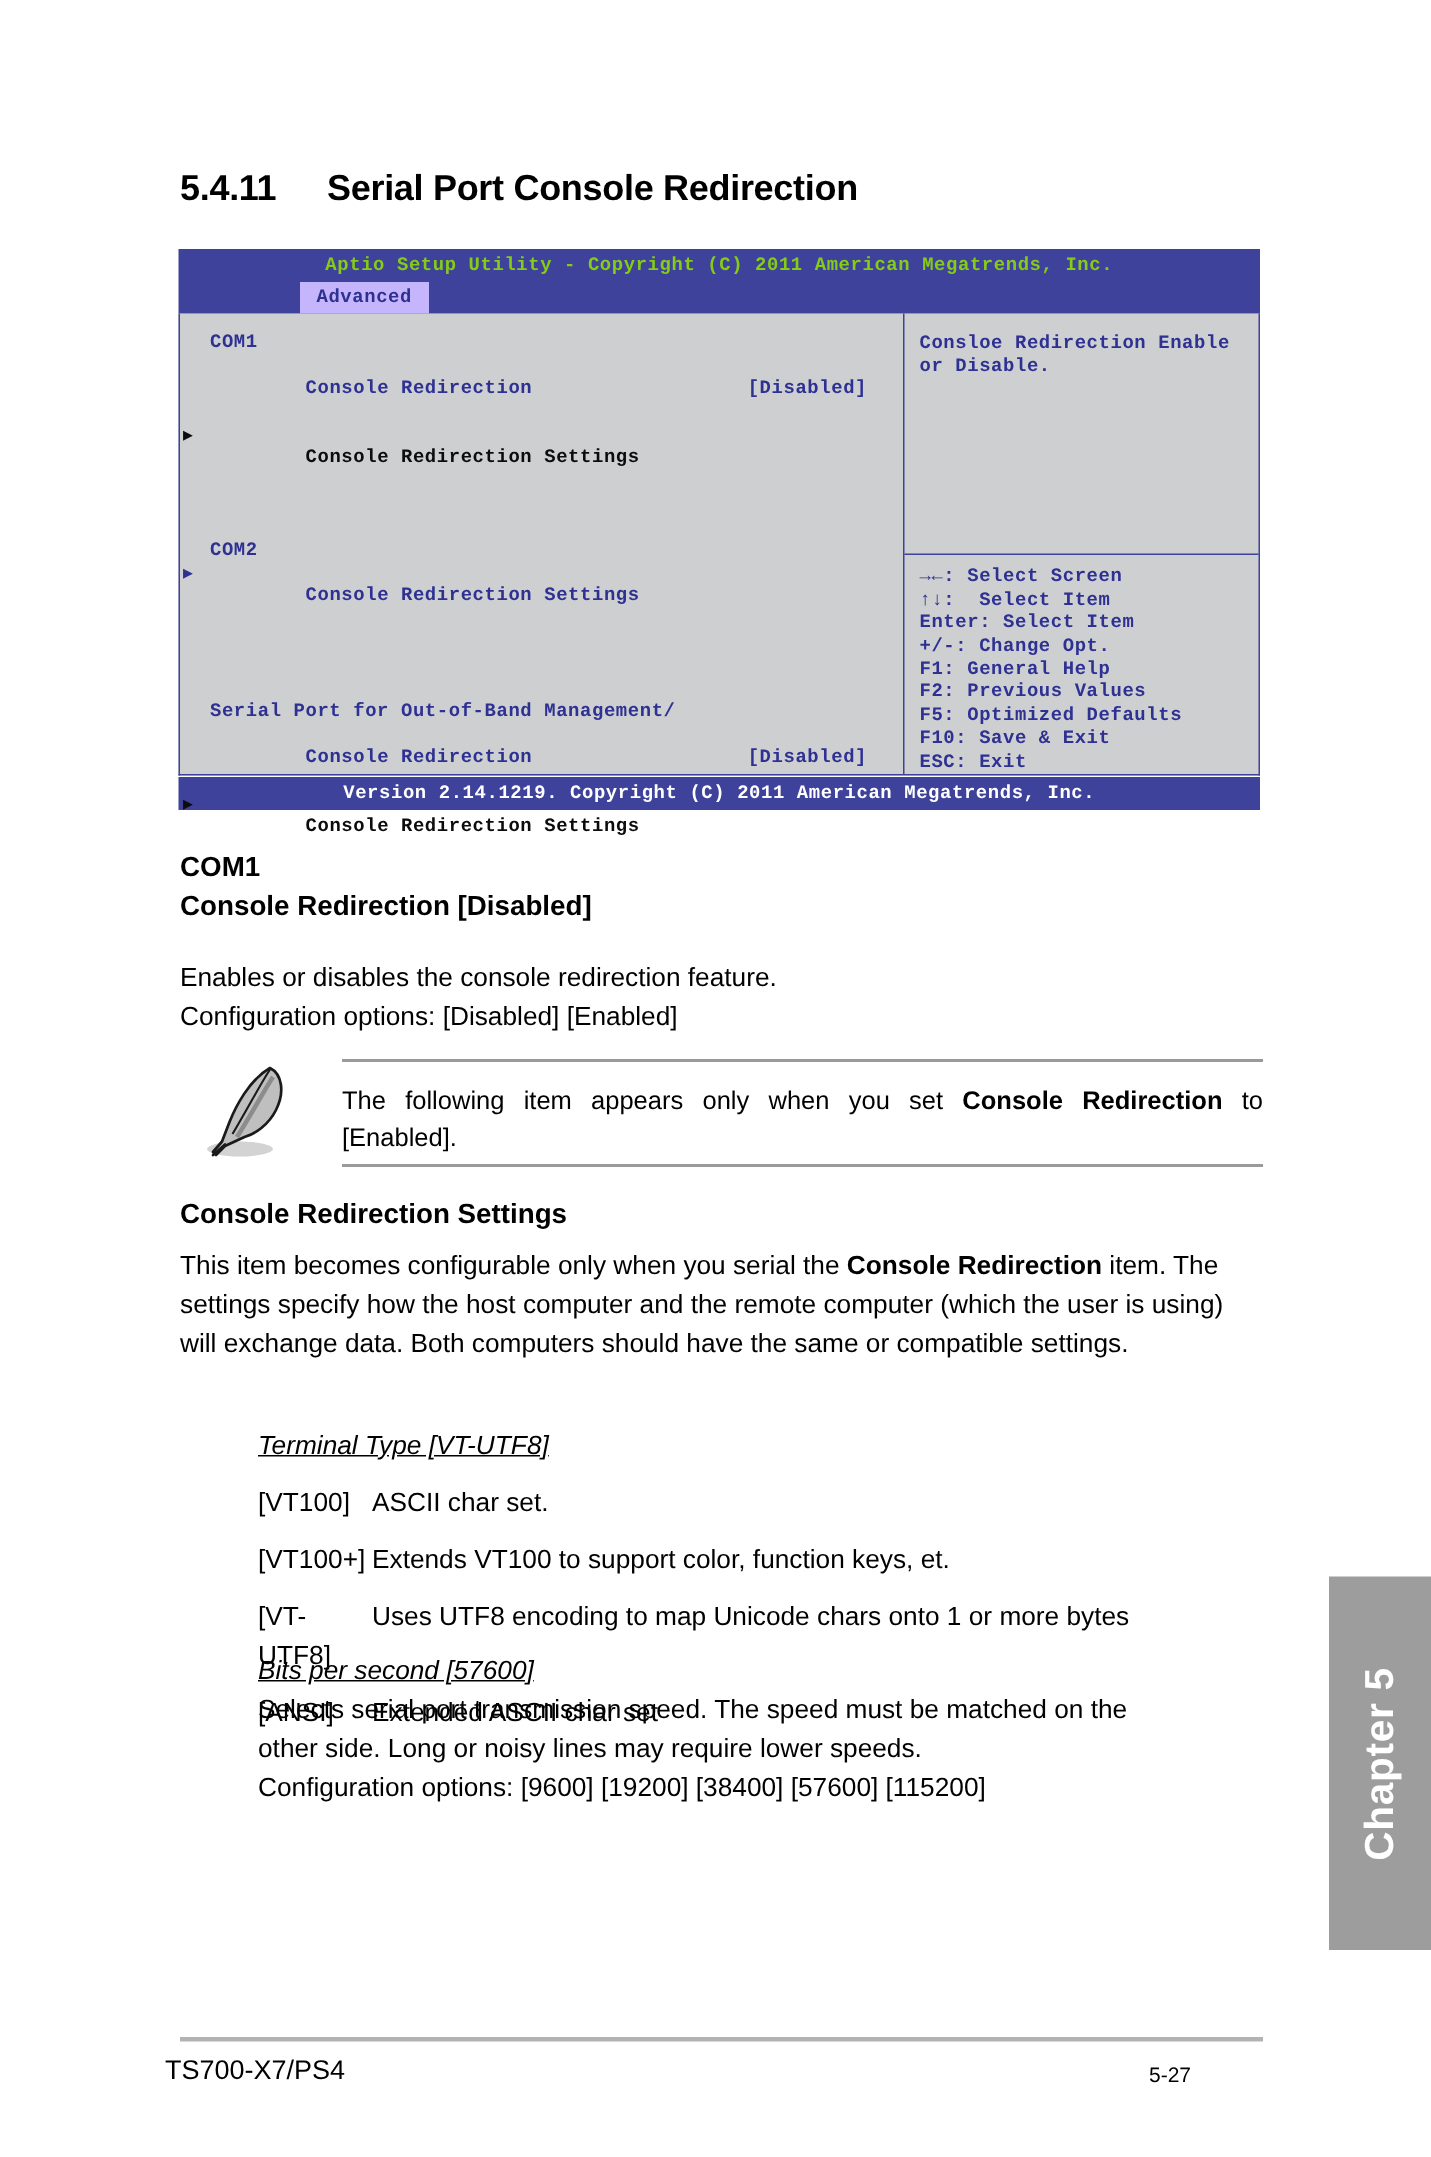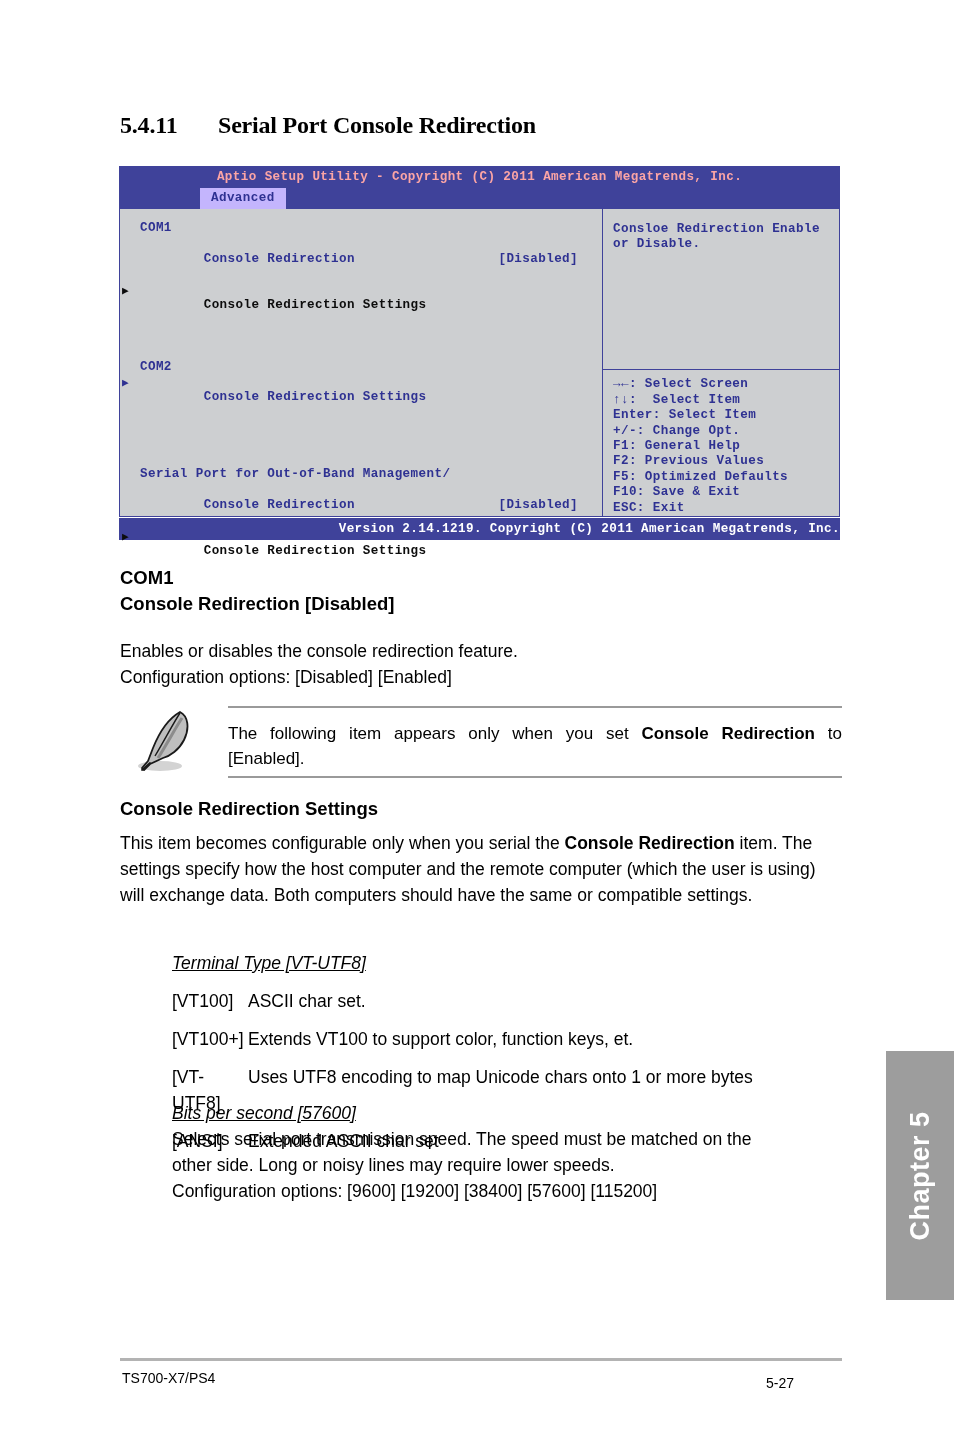--- a/index.html
+++ b/index.html
@@ -18,42 +18,41 @@
 
   
   .section-heading {
     position: absolute;
     left: 120px;
     top: 112px;
     font-size: 24px;
     font-weight: bold;
     letter-spacing: -0.2px;
     white-space: nowrap;
-    font-family: Liberation Serif, serif;
   }
   .section-heading .sec-num {
     display: inline-block;
     width: 98px;
   }
 
   
   .bios {
     position: absolute;
     left: 119px;
     top: 166px;
     width: 721px;
     font-family: "Liberation Mono", "DejaVu Sans Mono", monospace;
     font-size: 12.6px;
     line-height: 15.4px;
     font-weight: bold;
     letter-spacing: 0.4px;
   }
   .bios-titlebar {
     background: #3f429a;
-    color: #fca5a5;
+    color: #84cc16;
     height: 22px;
     line-height: 22px;
     text-align: center;
     white-space: nowrap;
   }
   .bios-tabbar {
     background: #3f429a;
     height: 21px;
     position: relative;
   }
@@ -101,21 +100,21 @@
     margin: 0;
   }
   .help-keys {
     padding: 7px 0 0 10px;
   }
   .bios-footer {
     background: #3f429a;
     color: #ffffff;
     height: 22px;
     line-height: 22px;
-    text-align: right;
+    text-align: center;
     white-space: nowrap;
     margin-top: 1px;
   }
 
   .bl { color: #2e3192; }
   .bk { color: #0c0c0c; }
   .row { white-space: pre; }
   .row-item {
     white-space: pre;
     position: relative;
@@ -223,23 +222,23 @@
   .footer-rule {
     position: absolute;
     left: 120px;
     top: 1358px;
     width: 722px;
     height: 3px;
     background: #b3b3b3;
   }
   .footer-left {
     position: absolute;
-    left: 122px;
+    left: 110px;
     top: 1370px;
-    font-size: 14px;
+    font-size: 18px;
     font-weight: normal;
   }
   .footer-right {
     position: absolute;
     left: 766px;
     top: 1375px;
     font-size: 14px;
   }
 </style>
 </head>

